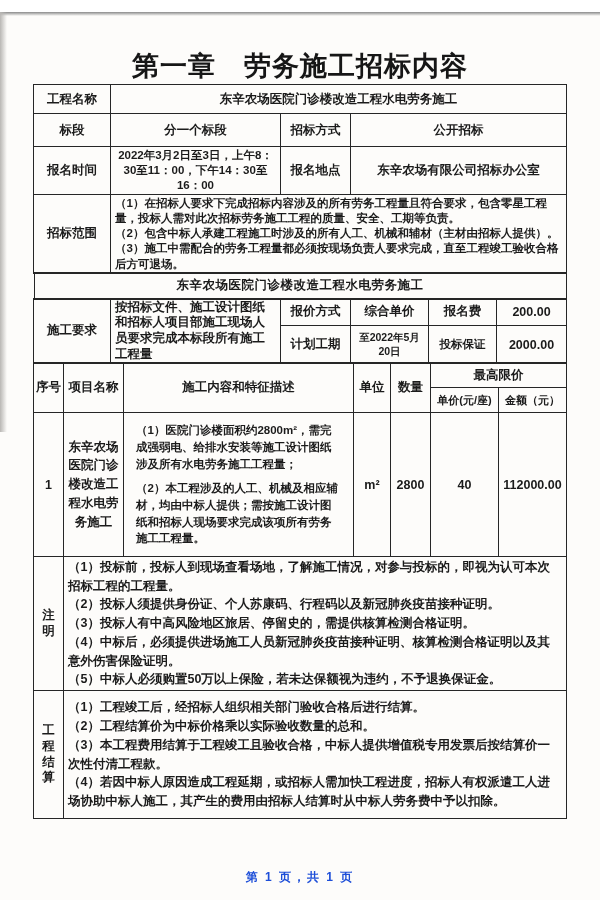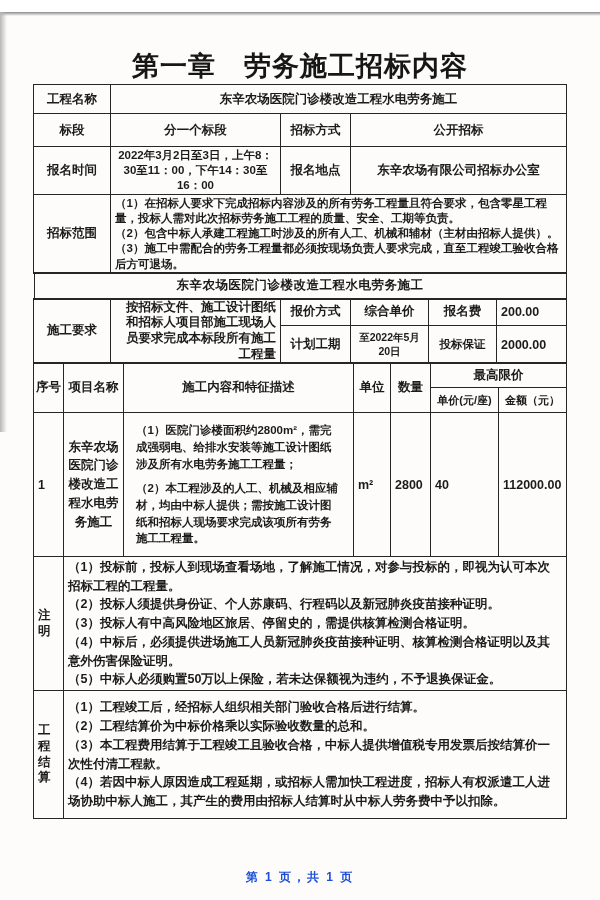--- a/index.html
+++ b/index.html
@@ -45,29 +45,29 @@
   }
   .lbl{font-weight:bold;text-align:center;}
   .val-c{font-weight:bold;text-align:center;}
   .para-cell{vertical-align:middle;padding:2px 5px;}
   .para-cell p{margin:0;font-size:11.5px;font-weight:bold;line-height:1.32;text-align:left;}
   .section-title-cell{
     text-align:center;font-weight:bold;font-size:15px;
     height:24px;letter-spacing:0.5px;
   }
   .small-req{
-    font-size:9.5px;font-weight:bold;text-align:right;line-height:1.25;padding:1px 2px;
-  }
-  .num-cell{font-weight:bold;}
+    font-size:9.5px;font-weight:bold;text-align:left;line-height:1.25;padding:1px 2px;
+  }
+  .num-cell{font-weight:bold;text-align:center;}
   .item-name-cell{font-weight:bold;text-align:center;font-size:12px;line-height:1.5;padding:1px 2px;}
   .desc-cell{vertical-align:middle;padding:3px 5px;}
   .desc-cell p{margin:8px;font-size:11.5px;font-weight:bold;line-height:1.45;}
   .notes-cell{vertical-align:middle;padding:3px 6px;}
   .notes-cell p{margin:0;font-size:12.5px;font-weight:bold;line-height:1.5;}
-  .side-lbl{font-weight:bold;text-align:left;font-size:11.5px;padding:1px 0;line-height:1.25;}
+  .side-lbl{font-weight:bold;text-align:center;font-size:11.5px;padding:1px 0;line-height:1.25;}
   .footer-line{
     margin-top:50px;
     text-align:center;
     font-size:12px;font-weight:bold;letter-spacing:2px;color:#1d4ed8;
   }
 </style>
 </head>
 <body>
 
 <div class="page">

